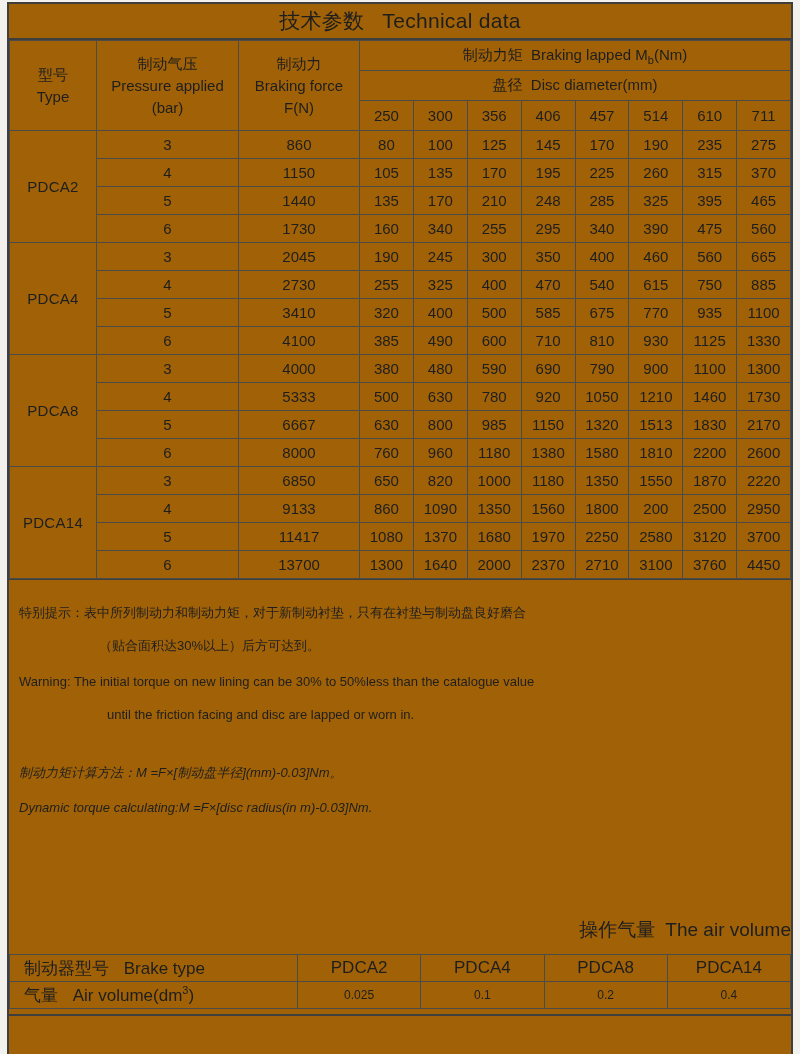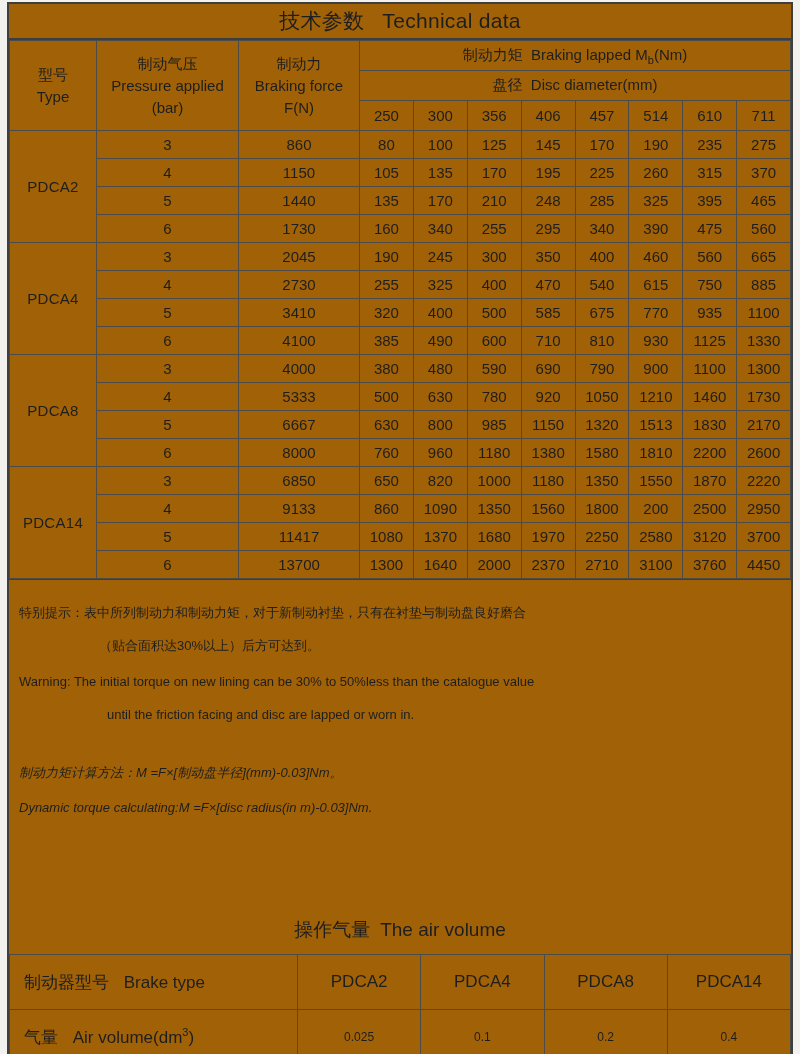--- a/index.html
+++ b/index.html
@@ -41,29 +41,29 @@
     border-top:1px solid #3e3e3c;
   }
   .notes .line { line-height:33px; white-space:nowrap; }
   .notes .cn2 { padding-left:80px; }
   .notes .en1 { margin-top:3px; }
   .notes .en2 { padding-left:88px; }
   .notes .formula-block { margin-top:24px; }
   .notes .formula-block .line { line-height:35px;font-style:italic; }
   
   .air-title {
-    height:49px; display:flex; align-items:center; justify-content:center;
+    height:49px; display:flex; align-items:center; justify-content:flex-end;
     font-size:19px;
   }
   .air-title .cn { margin-right:10px; }
   .air-table td {
     border:1px solid #4b4b49; text-align:center; vertical-align:middle;
     padding:0; font-size:17px;
   }
-  .air-table tr { height:55px; }
+  .air-table tr { height:27px; }
   .air-table .label-cell { text-align:left; padding-left:14px; font-size:17px; }
   .air-table .label-cell .cn { margin-right:10px; }
   .air-value-row td { font-size:12px; }
   .post-line { margin-top:5px; border-top:2px solid #3e3e3c; }
 </style>
 </head>
 <body>
 
 <div class="sheet">
 

